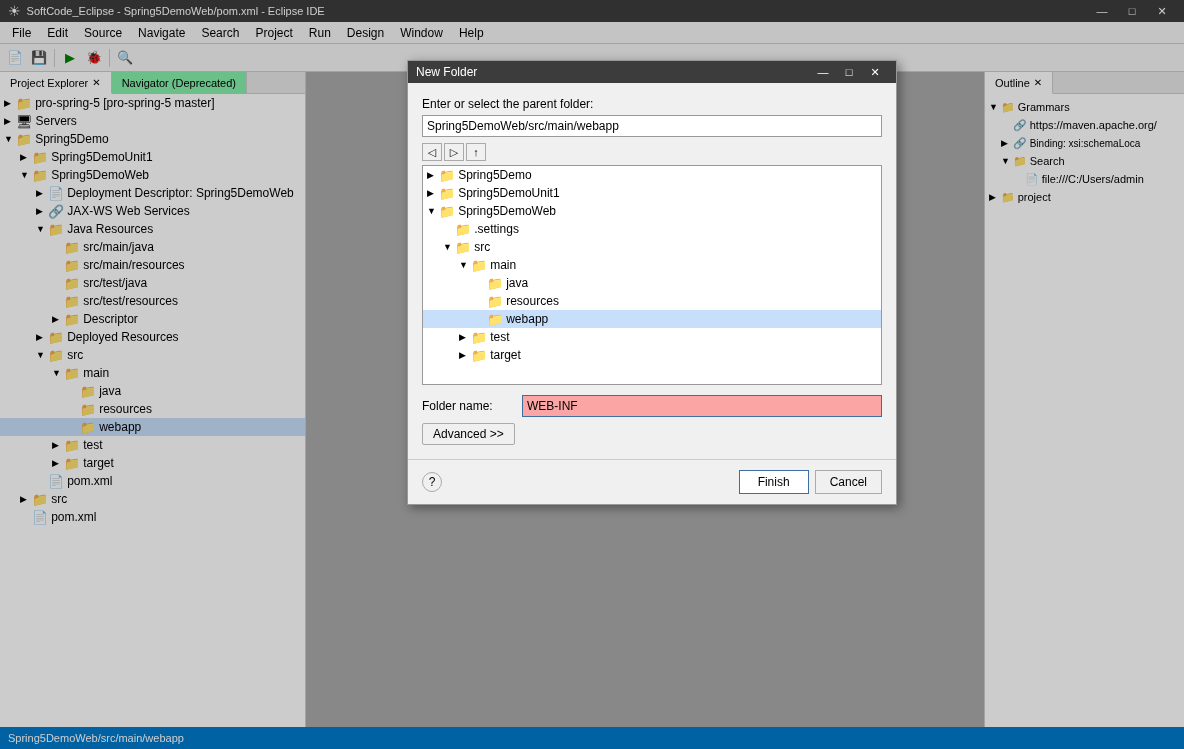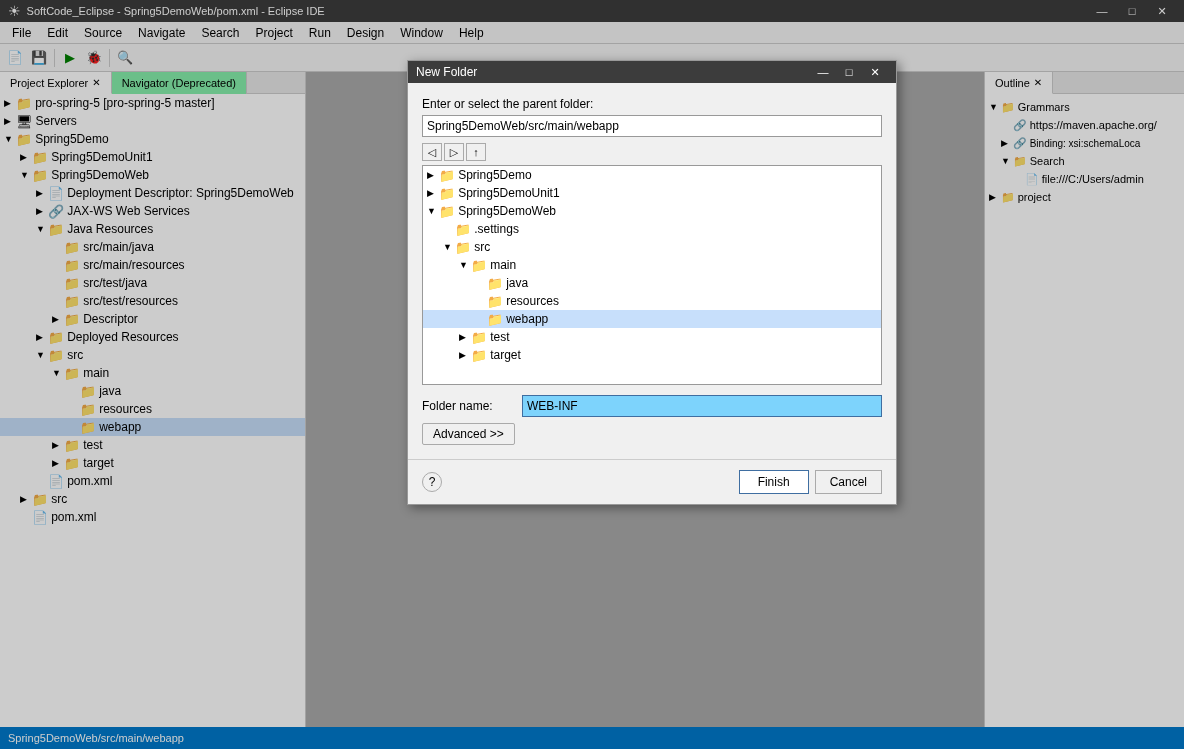--- a/index.html
+++ b/index.html
@@ -232,21 +232,21 @@
     }
 
     .folder-name-row { display: flex; align-items: center; margin-bottom: 6px; }
     .folder-name-label { font-size: 12px; width: 100px; flex-shrink: 0; }
     .folder-name-input {
       flex: 1;
       height: 22px;
       border: 1px solid #3f6ea1;
       font-size: 12px;
       padding: 0 4px;
-      background: #7dd3fc;
+      background: #fca5a5;
     }
 
     .advanced-btn {
       background: #f0f0f0;
       border: 1px solid #aaa;
       padding: 3px 10px;
       font-size: 12px;
       cursor: pointer;
       border-radius: 2px;
     }

